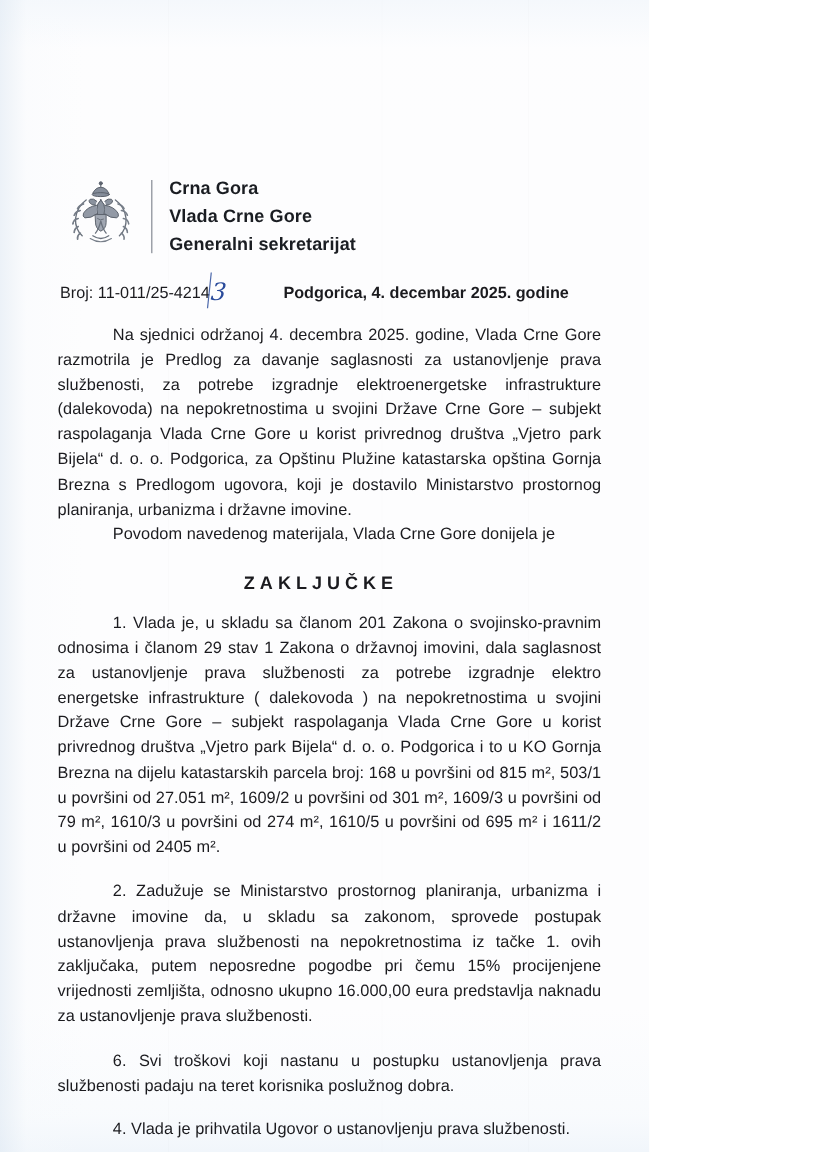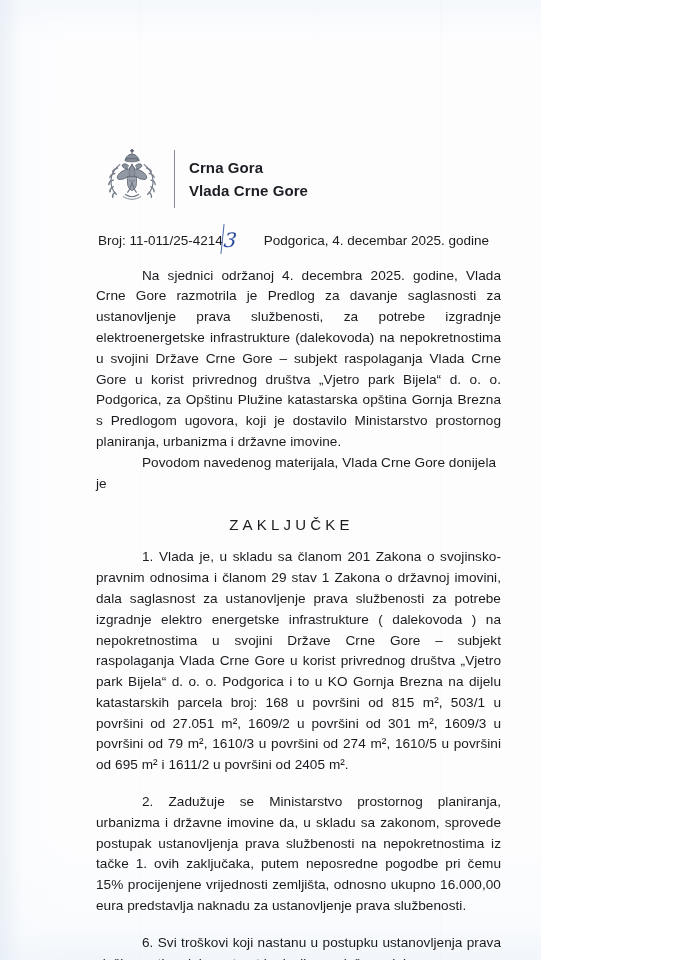--- a/index.html
+++ b/index.html
@@ -32,21 +32,20 @@
         rgba(240,245,250,0.35) 660px,
         rgba(228,237,246,0.45) 679px),
       linear-gradient(180deg,
         rgba(236,243,250,0.5) 0px,
         rgba(252,253,255,0.15) 40px,
         rgba(255,255,255,0) 120px,
         rgba(255,255,255,0) 840px,
         rgba(243,248,252,0.45) 930px,
         rgba(233,241,249,0.6) 960px),
       #fdfdfe;
-    padding-left: 48px;
   }
 
   
   .scan-streaks {
     position: absolute;
     inset: 0;
     pointer-events: none;
     background:
       linear-gradient(90deg, rgba(0,0,0,0.018) 0 1px, rgba(0,0,0,0) 1px 100%) 140px 0/300px 100%,
       linear-gradient(90deg, rgba(0,0,0,0.014) 0 1px, rgba(0,0,0,0) 1px 100%) 318px 0/420px 100%;
@@ -134,22 +133,23 @@
     margin-left: -1px;
     width: 1px;
     height: 30px;
     background: #2a4b9b;
     transform: rotate(6deg);
     opacity: .85;
   }
 
   .meta-right {
     margin-left: auto;
-    margin-right: 12px;
+    margin-right: 27px;
     white-space: nowrap;
+    font-weight: bold;
   }
 
   
   .body-block {
     margin-top: 16px;
   }
 
   p.just {
     margin: 0;
     text-align: justify;
@@ -162,21 +162,21 @@
   p.indent { text-indent: 46px; }
 
   p.tight { text-align: left; }
 
   .b { font-weight: 400; }
 
   .heading {
     margin: 22px 0 14px 0;
     text-align: center;
     font-size: 15px;
-    font-weight: 400;
+    font-weight: 700;
     letter-spacing: 4.2px;
     padding-right: 14px;
   }
 
   .items p.just + p.just { margin-top: 16px; }
 
   .items { margin-top: 0; }
 </style>
 </head>
 <body>
@@ -221,20 +221,21 @@
             <path d="M34 88 q16 10 32 0" stroke="#5a6370" stroke-width="1.6"></path>
           </g>
         </svg>
       </div>
 
       <div class="lh-rule"></div>
 
       <div class="lh-lines">
         <div>Crna Gora</div>
         <div>Vlada Crne Gore</div>
+        <div>Generalni sekretarijat</div>
       </div>
     </div>
 
     <div class="meta">
       <div class="meta-left">
         <span>Broj:</span>
         <span>11-011/25-4214</span>
         <span class="hand-slash"></span>
         <span class="handwritten">3</span>
       </div>

